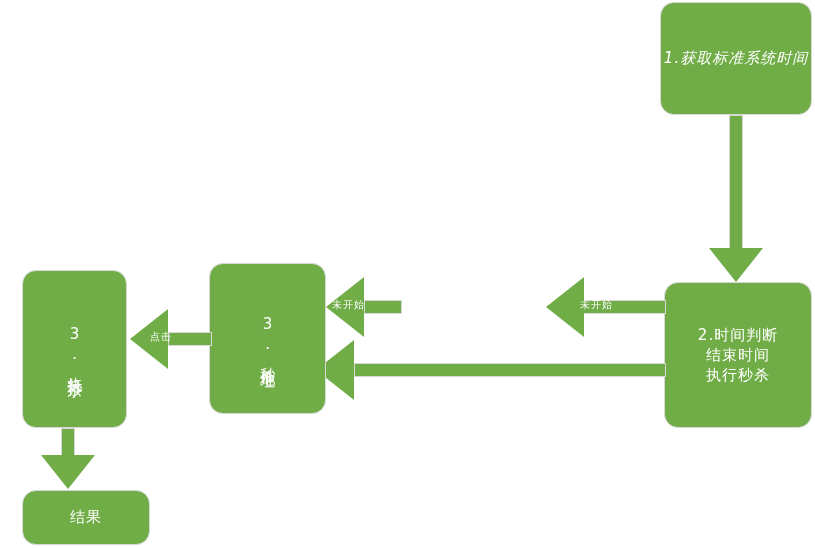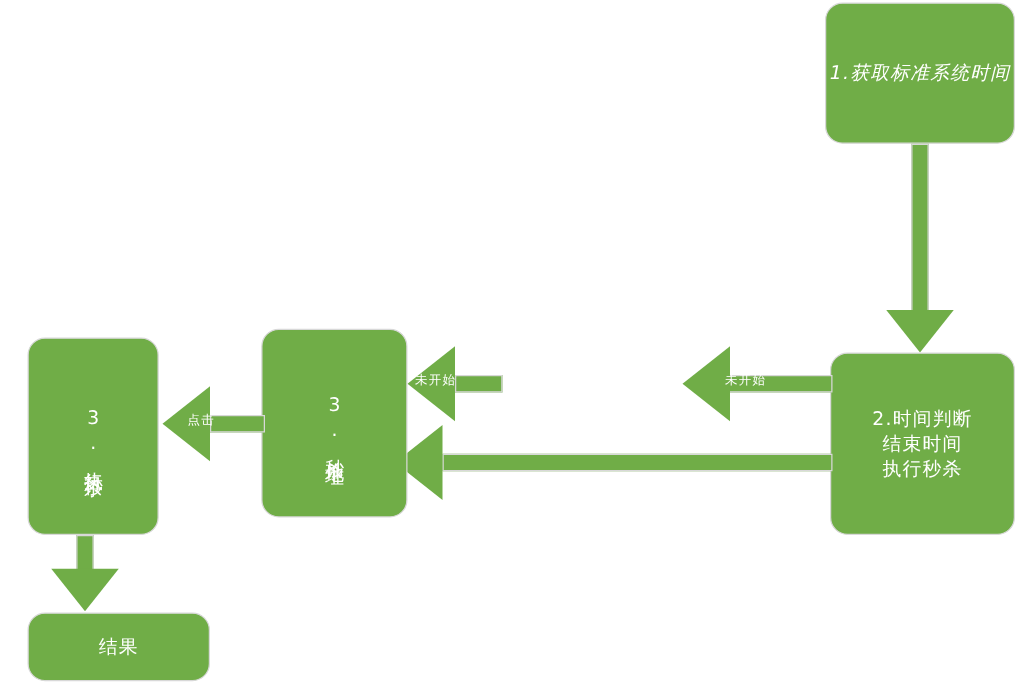--- a/index.html
+++ b/index.html
@@ -119,17 +119,17 @@
   <div class="head left" style="left:130px;top:309px;"></div>
   <div class="edge-label" style="left:150px;top:332px;text-align:right;">点击</div>
 
   <div class="box vert" style="left:22px;top:270px;width:105px;height:158px;">
     <span class="rot">3.执行秒杀</span>
   </div>
 
   <div class="stem" style="left:61px;top:428px;width:14px;height:35px;"></div>
   <div class="head down" style="left:41px;top:455px;"></div>
 
-  <div class="box" style="left:22px;top:490px;width:146px;height:55px;">
+  <div class="box" style="left:22px;top:490px;width:128px;height:55px;">
     <span class="lines">结果</span>
   </div>
 
 </div>
 
 </body></html>

